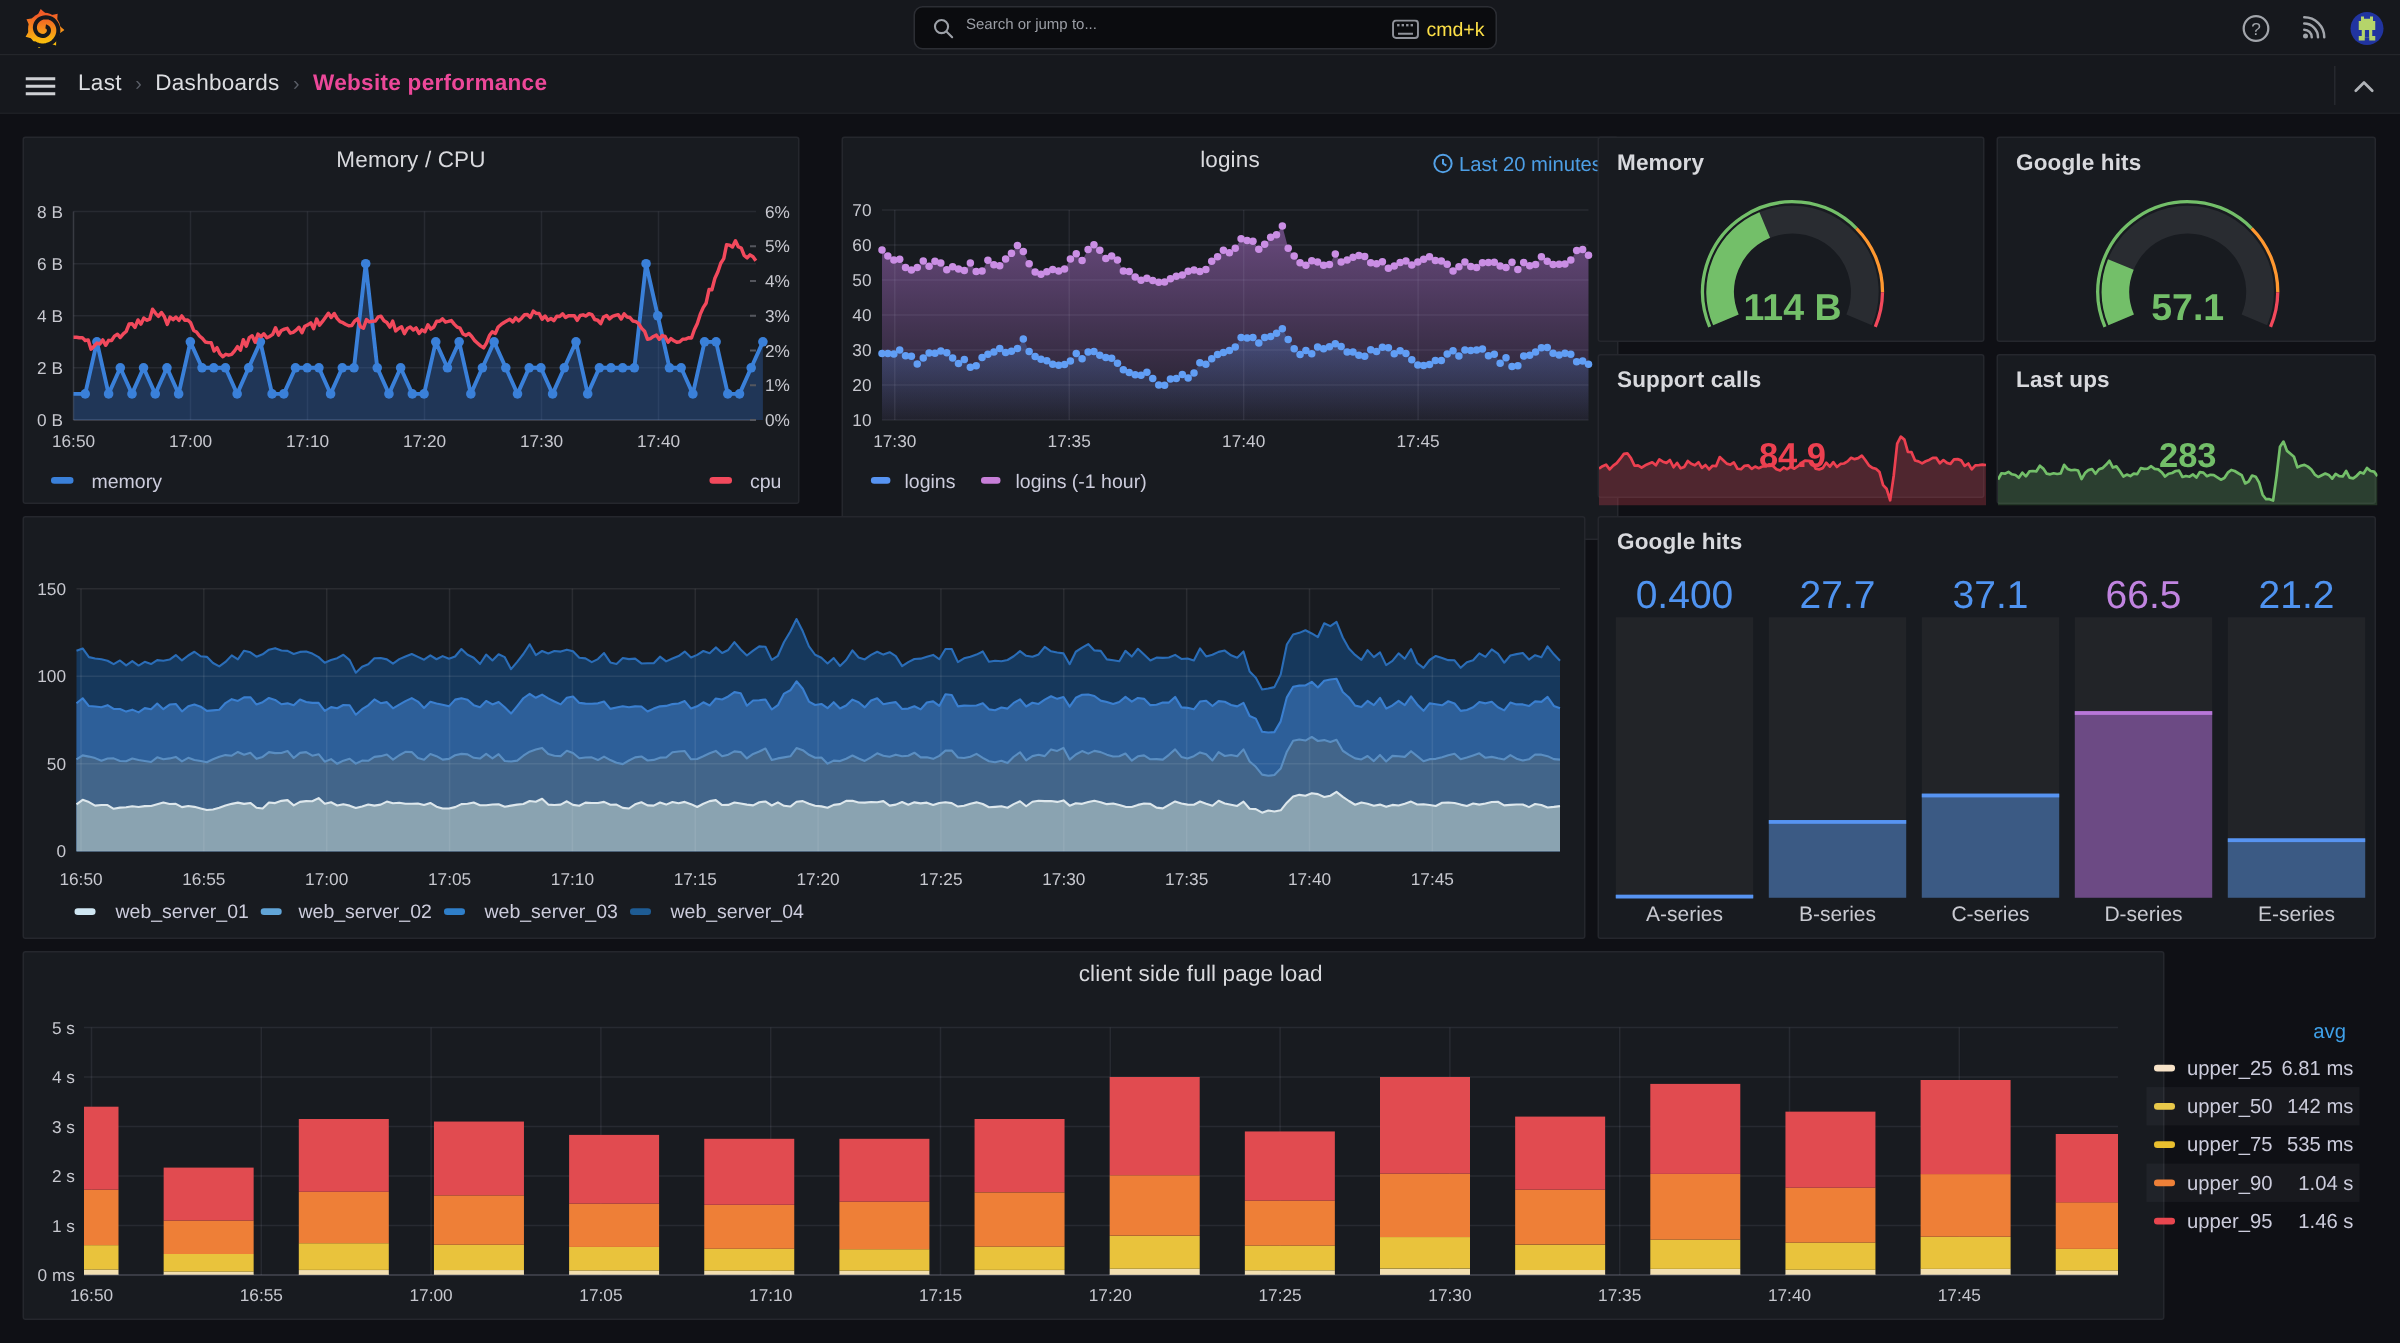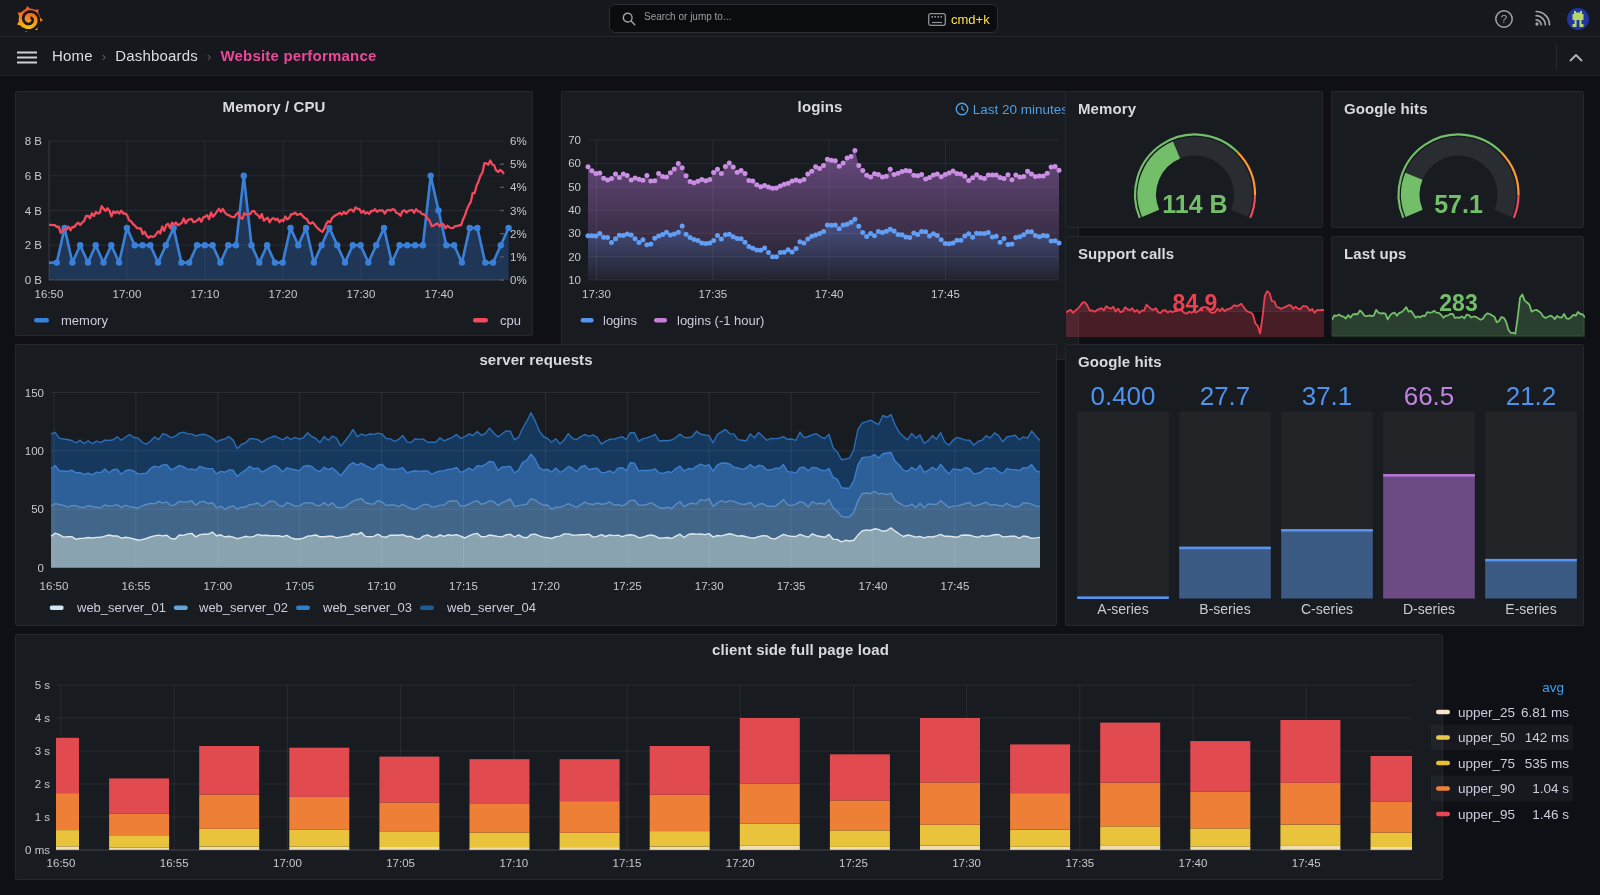--- a/index.html
+++ b/index.html
@@ -1,18 +1,18 @@
 <!DOCTYPE html>
 <html><head><meta charset="utf-8"><title>Website performance - Dashboards - Grafana</title><style>
 *{margin:0;padding:0;box-sizing:border-box}
 html,body{width:1600px;height:895px;background:#0f1015;font-family:"Liberation Sans",sans-serif;overflow:hidden;position:relative}
 .topbar{position:absolute;left:0;top:0;width:1600px;height:37px;background:#16181d;border-bottom:1px solid #24262b}
 .crumbbar{position:absolute;left:0;top:37px;width:1600px;height:39px;background:#16181d;border-bottom:1px solid #1d1f24}
 .panel{position:absolute;background:#181b20;border:1px solid #25272d;border-radius:2px}
-.ptitle{position:absolute;top:6px;left:0;width:100%;text-align:center;font-size:15px;font-weight:bold;color:#d8d9dd;letter-spacing:.1px}
+.ptitle{position:absolute;top:6px;left:0;width:100%;text-align:center;font-size:15px;font-weight:normal;color:#d8d9dd;letter-spacing:.1px}
 .ptitleL{position:absolute;top:8px;left:12px;font-size:15px;font-weight:bold;color:#d8d9dd;letter-spacing:.1px}
 svg{position:absolute;left:0;top:0}
 .crumb{color:#dcdde1;font-size:15px;letter-spacing:.2px}
 .crumbsep{color:#595d66;font-size:13px;padding:0 9px}
 </style></head><body>
 
 <div class="topbar"></div>
 <div class="crumbbar"></div>
 <svg width="27" height="27" viewBox="0 0 100 100" style="left:16px;top:5px">
 <defs>
@@ -60,21 +60,21 @@
     <rect x="10.6" y="13" width="2.8" height="5" fill="#2134a0"></rect>
   </svg>
 <svg width="20" height="13" viewBox="0 0 20 13" style="left:17px;top:51px">
     <g stroke="#cfd0d4" stroke-width="2">
       <line x1="0" y1="1.5" x2="20" y2="1.5"></line>
       <line x1="0" y1="6.5" x2="20" y2="6.5"></line>
       <line x1="0" y1="11.5" x2="20" y2="11.5"></line>
     </g>
   </svg>
 <div style="position:absolute;left:52px;top:47px">
-<span class="crumb">Home</span><span class="crumbsep">›</span><span class="crumb">Dashboards</span><span class="crumbsep">›</span><span class="crumb" style="color:#ec4899;font-weight:bold">Website performance</span>
+<span class="crumb">Last</span><span class="crumbsep">›</span><span class="crumb">Dashboards</span><span class="crumbsep">›</span><span class="crumb" style="color:#ec4899;font-weight:bold">Website performance</span>
 </div>
 <div style="position:absolute;left:1556px;top:44px;width:1px;height:26px;background:#26282e"></div>
 <svg width="16" height="16" viewBox="0 0 16 16" style="left:1568px;top:50px">
     <path d="M2.5 10.5 L8 5 L13.5 10.5" fill="none" stroke="#b0b3b8" stroke-width="1.8" stroke-linecap="round" stroke-linejoin="round"></path>
   </svg>
 <div class="panel" style="left:15px;top:91px;width:518px;height:245px">
     <div class="ptitle">Memory / CPU</div>
     <svg width="518" height="245" viewBox="0 0 518 245">
       <g stroke="rgba(204,204,220,0.09)" stroke-width="1">
         <line x1="33" y1="49" x2="488" y2="49"></line>
@@ -500,38 +500,37 @@
     <div class="ptitleL">Google hits</div>
     <svg width="253" height="137" viewBox="0 0 253 137">
       <path d="M82.1 121.3 A48.2 48.2 0 1 1 170.9 121.3" fill="none" stroke="#292c31" stroke-width="18.5"></path>
       <path d="M82.1 121.3 A48.2 48.2 0 0 1 81.9 84.3" fill="none" stroke="#73bf69" stroke-width="18.5"></path>
       <path d="M71.3 125.9 A60 60 0 0 1 169.1 60.2" fill="none" stroke="#73bf69" stroke-width="2.2"></path>
       <path d="M169.1 60.2 A60 60 0 0 1 186.5 102.9" fill="none" stroke="#ff9830" stroke-width="2.2"></path>
       <path d="M186.5 102.9 A60 60 0 0 1 181.7 125.9" fill="none" stroke="#f2495c" stroke-width="2.2"></path>
       <text x="126.5" y="121" text-anchor="middle" font-size="25" font-weight="bold" fill="#73bf69">57.1</text>
     </svg>
   </div>
-<div class="panel" style="left:1065px;top:236px;width:258px;height:76px">
+<div class="panel" style="left:1065px;top:236px;width:258px;height:96px">
     <div class="ptitleL">Support calls</div>
     <svg width="258" height="100" viewBox="0 0 258 100">
       <path d="M0 100L0 75.4L2.4 73.8L4.7 72.8L7.1 75.9L9.5 73.4L11.8 71.7L14.2 68.8L16.6 65.6L18.9 65.2L21.3 68.4L23.7 73.5L26 73.3L28.4 74.8L30.8 73.2L33.1 72.2L35.5 71.2L37.9 73.2L40.2 69.3L42.6 70.8L45 71.6L47.3 69.7L49.7 74.5L52.1 71.6L54.4 75.2L56.8 74.3L59.2 70.3L61.5 72.2L63.9 73.2L66.3 71.1L68.6 74.9L71 73L73.4 75.9L75.7 73.5L78.1 73.7L80.5 67.7L82.8 69.8L85.2 72.1L87.6 72.8L89.9 71.3L92.3 75.5L94.7 75.8L97 73.5L99.4 73.2L101.8 75.6L104.1 74L106.5 75.1L108.9 74L111.2 74L113.6 72.5L116 73.6L118.3 75.8L120.7 76.7L123.1 74.6L125.4 75.8L127.8 74.2L130.2 75.5L132.6 73.8L134.9 71.6L137.3 70.1L139.7 70.2L142 70.6L144.4 75.4L146.8 75.9L149.1 75.1L151.5 71.5L153.9 74.1L156.2 71.1L158.6 74.3L161 72.3L163.3 72L165.7 70.6L168.1 68.2L170.4 69.1L172.8 68.4L175.2 66.7L177.5 69.7L179.9 73.2L182.3 74.9L184.6 75.5L187 77.7L189.4 86.4L191.7 88.8L194.1 96.5L196.5 80L198.8 58.8L201.2 54.1L203.6 56.1L205.9 64.2L208.3 64.4L210.7 70L213 70.6L215.4 71.9L217.8 70.5L220.1 69.6L222.5 68.2L224.9 68.3L227.2 71.9L229.6 69.7L232 71.6L234.3 72.3L236.7 69.2L239.1 69.1L241.4 69.9L243.8 73.6L246.2 72L248.5 75.9L250.9 73.2L253.3 73.1L255.6 72.8L258 73L258 100Z" fill="rgba(242,73,92,0.25)"></path>
       <path d="M0 75.4L2.4 73.8L4.7 72.8L7.1 75.9L9.5 73.4L11.8 71.7L14.2 68.8L16.6 65.6L18.9 65.2L21.3 68.4L23.7 73.5L26 73.3L28.4 74.8L30.8 73.2L33.1 72.2L35.5 71.2L37.9 73.2L40.2 69.3L42.6 70.8L45 71.6L47.3 69.7L49.7 74.5L52.1 71.6L54.4 75.2L56.8 74.3L59.2 70.3L61.5 72.2L63.9 73.2L66.3 71.1L68.6 74.9L71 73L73.4 75.9L75.7 73.5L78.1 73.7L80.5 67.7L82.8 69.8L85.2 72.1L87.6 72.8L89.9 71.3L92.3 75.5L94.7 75.8L97 73.5L99.4 73.2L101.8 75.6L104.1 74L106.5 75.1L108.9 74L111.2 74L113.6 72.5L116 73.6L118.3 75.8L120.7 76.7L123.1 74.6L125.4 75.8L127.8 74.2L130.2 75.5L132.6 73.8L134.9 71.6L137.3 70.1L139.7 70.2L142 70.6L144.4 75.4L146.8 75.9L149.1 75.1L151.5 71.5L153.9 74.1L156.2 71.1L158.6 74.3L161 72.3L163.3 72L165.7 70.6L168.1 68.2L170.4 69.1L172.8 68.4L175.2 66.7L177.5 69.7L179.9 73.2L182.3 74.9L184.6 75.5L187 77.7L189.4 86.4L191.7 88.8L194.1 96.5L196.5 80L198.8 58.8L201.2 54.1L203.6 56.1L205.9 64.2L208.3 64.4L210.7 70L213 70.6L215.4 71.9L217.8 70.5L220.1 69.6L222.5 68.2L224.9 68.3L227.2 71.9L229.6 69.7L232 71.6L234.3 72.3L236.7 69.2L239.1 69.1L241.4 69.9L243.8 73.6L246.2 72L248.5 75.9L250.9 73.2L253.3 73.1L255.6 72.8L258 73" fill="none" stroke="#ec4050" stroke-width="1.8" stroke-linejoin="round"></path>
       <text x="129" y="74" text-anchor="middle" font-size="23" font-weight="bold" fill="#ec4050">84.9</text>
     </svg>
   </div>
 <div class="panel" style="left:1331px;top:236px;width:253px;height:100px">
     <div class="ptitleL">Last ups</div>
     <svg width="253" height="100" viewBox="0 0 253 100">
       <path d="M0 100L0 82.7L2.3 78.5L4.6 78.8L7 77.6L9.3 79.2L11.6 79.7L13.9 81.5L16.2 78.1L18.6 80.6L20.9 77.3L23.2 77L25.5 77.3L27.9 73.5L30.2 75.4L32.5 78.8L34.8 79.2L37.1 78.5L39.5 79L41.8 78.6L44.1 72.9L46.4 75.6L48.7 76.5L51.1 76.2L53.4 76.7L55.7 82.4L58 78.4L60.3 76.4L62.7 75.7L65 78.8L67.3 75.8L69.6 75.1L72 72.9L74.3 70.2L76.6 74.7L78.9 73.9L81.2 77L83.6 80.7L85.9 79.4L88.2 80.4L90.5 78.7L92.8 79.1L95.2 75.1L97.5 75.6L99.8 75.4L102.1 73.8L104.4 75.6L106.8 75.9L109.1 77.8L111.4 80.7L113.7 78.8L116.1 78.3L118.4 77L120.7 76.8L123 81L125.3 80.3L127.7 80.8L130 79.3L132.3 81.4L134.6 77.7L136.9 78.1L139.3 80.5L141.6 79.5L143.9 79.8L146.2 81.2L148.6 82.8L150.9 81.7L153.2 78.1L155.5 76.3L157.8 77L160.2 78.5L162.5 79.8L164.8 85.3L167.1 84L169.4 80L171.8 80.8L174.1 84.8L176.4 92.8L178.7 95.8L181 95.8L183.4 96.7L185.7 80.3L188 60.8L190.3 57.4L192.7 63.6L195 65.5L197.3 67.5L199.6 74.6L201.9 73.5L204.3 72.9L206.6 74.1L208.9 76L211.2 79.4L213.5 81L215.9 79.8L218.2 78.7L220.5 79.6L222.8 82.1L225.1 78.9L227.5 80.4L229.8 80.6L232.1 77L234.4 81.4L236.8 81.9L239.1 80.2L241.4 77.8L243.7 78.7L246 75L248.4 77L250.7 77.4L253 80.4L253 100Z" fill="rgba(115,191,105,0.22)"></path>
       <path d="M0 82.7L2.3 78.5L4.6 78.8L7 77.6L9.3 79.2L11.6 79.7L13.9 81.5L16.2 78.1L18.6 80.6L20.9 77.3L23.2 77L25.5 77.3L27.9 73.5L30.2 75.4L32.5 78.8L34.8 79.2L37.1 78.5L39.5 79L41.8 78.6L44.1 72.9L46.4 75.6L48.7 76.5L51.1 76.2L53.4 76.7L55.7 82.4L58 78.4L60.3 76.4L62.7 75.7L65 78.8L67.3 75.8L69.6 75.1L72 72.9L74.3 70.2L76.6 74.7L78.9 73.9L81.2 77L83.6 80.7L85.9 79.4L88.2 80.4L90.5 78.7L92.8 79.1L95.2 75.1L97.5 75.6L99.8 75.4L102.1 73.8L104.4 75.6L106.8 75.9L109.1 77.8L111.4 80.7L113.7 78.8L116.1 78.3L118.4 77L120.7 76.8L123 81L125.3 80.3L127.7 80.8L130 79.3L132.3 81.4L134.6 77.7L136.9 78.1L139.3 80.5L141.6 79.5L143.9 79.8L146.2 81.2L148.6 82.8L150.9 81.7L153.2 78.1L155.5 76.3L157.8 77L160.2 78.5L162.5 79.8L164.8 85.3L167.1 84L169.4 80L171.8 80.8L174.1 84.8L176.4 92.8L178.7 95.8L181 95.8L183.4 96.7L185.7 80.3L188 60.8L190.3 57.4L192.7 63.6L195 65.5L197.3 67.5L199.6 74.6L201.9 73.5L204.3 72.9L206.6 74.1L208.9 76L211.2 79.4L213.5 81L215.9 79.8L218.2 78.7L220.5 79.6L222.8 82.1L225.1 78.9L227.5 80.4L229.8 80.6L232.1 77L234.4 81.4L236.8 81.9L239.1 80.2L241.4 77.8L243.7 78.7L246 75L248.4 77L250.7 77.4L253 80.4" fill="none" stroke="#73bf69" stroke-width="1.8" stroke-linejoin="round"></path>
       <text x="126.5" y="74" text-anchor="middle" font-size="23" font-weight="bold" fill="#73bf69">283</text>
     </svg>
   </div>
 <div class="panel" style="left:15px;top:344px;width:1042px;height:282px">
-    <div class="ptitle">server requests</div>
     <svg width="1042" height="282" viewBox="0 0 1042 282">
       <path d="M35 222.5L35 88.9L39.1 87.3L43.3 93.1L47.4 94L51.6 94.5L55.7 95.5L59.8 97.8L64 95.3L68.1 98.6L72.2 95.7L76.4 98.7L80.5 96.2L84.7 97.7L88.8 95.1L92.9 95.5L97.1 94.7L101.2 91.7L105.3 95.3L109.5 92L113.6 89.5L117.8 92.5L121.9 92.9L126 97L130.2 99.3L134.3 96.3L138.5 91.9L142.6 94.6L146.7 88.8L150.9 89.9L155 92.8L159.1 91.2L163.3 88.1L167.4 87.1L171.6 88.7L175.7 88.9L179.8 91L184 89.6L188.1 89.3L192.2 90.7L196.4 93.1L200.5 96.8L204.7 95L208.8 93.8L212.9 91.5L217.1 95.1L221.2 103.5L225.4 99.5L229.5 97.9L233.6 93.8L237.8 93.7L241.9 94.6L246 97.4L250.2 94.4L254.3 92.7L258.5 91L262.6 92.9L266.7 94.8L270.9 91.9L275 94.5L279.1 92.4L283.3 94.2L287.4 92.7L291.6 87.7L295.7 91.5L299.8 93.5L304 97.7L308.1 91.4L312.3 95.3L316.4 91.2L320.5 93.1L324.7 101.1L328.8 96.2L332.9 91L337.1 84.5L341.2 91.7L345.4 89L349.5 90.7L353.6 89L357.8 89.4L361.9 88.1L366 89.1L370.2 93.5L374.3 93.9L378.5 96.4L382.6 94.4L386.7 90.4L390.9 96.6L395 97.6L399.2 93.7L403.3 94.4L407.4 94.1L411.6 97.3L415.7 97.2L419.8 97.2L424 92.8L428.1 95.9L432.3 94L436.4 92.4L440.5 89.4L444.7 93.3L448.8 91.6L452.9 89L457.1 90.5L461.2 86.6L465.4 90.3L469.5 88.3L473.6 83.1L477.8 88L481.9 92L486.1 88.8L490.2 85.9L494.3 86.2L498.5 94.9L502.6 92.2L506.7 83L510.9 76L515 67.7L519.2 75.9L523.3 85.9L527.4 91.5L531.6 93.5L535.7 97.3L539.8 93.7L544 99L548.1 95L552.3 88.6L556.4 93.3L560.5 94.6L564.7 91.6L568.8 89.5L572.9 91.4L577.1 89.8L581.2 92.4L585.4 99.1L589.5 96.4L593.6 94.3L597.8 94.1L601.9 92.9L606.1 91.6L610.2 94.5L614.3 87.7L618.5 87.7L622.6 96.4L626.7 93.9L630.9 92.9L635 91.4L639.2 89.3L643.3 96.2L647.4 95.5L651.6 95.8L655.7 95L659.8 92.5L664 89.1L668.1 92.2L672.3 92.8L676.4 91.3L680.5 86.3L684.7 89.2L688.8 90L693 90.6L697.1 97.8L701.2 89.5L705.4 86.8L709.5 84.4L713.6 88.6L717.8 88.9L721.9 94.6L726.1 95.2L730.2 95.8L734.3 88.9L738.5 92.7L742.6 87.5L746.7 91.3L750.9 95.3L755 93.4L759.2 93.6L763.3 93.3L767.4 91.6L771.6 94.3L775.7 94L779.9 95.3L784 87.3L788.1 92.6L792.3 91.5L796.4 89.6L800.5 88.7L804.7 91.9L808.8 93.5L813 89.3L817.1 102.7L821.2 106.9L825.4 114.7L829.5 114L833.6 113.1L837.8 104.7L841.9 84.7L846.1 78L850.2 76.9L854.3 75.2L858.5 77.3L862.6 79.7L866.8 70.5L870.9 72.4L875 69.6L879.2 80L883.3 87.4L887.4 91.6L891.6 94.9L895.7 88.4L899.9 93.1L904 89.9L908.1 98.4L912.3 95.6L916.4 90.6L920.5 94.2L924.7 87.7L928.8 97L933 100.3L937.1 95L941.2 92.3L945.4 93.7L949.5 95.1L953.7 95.2L957.8 100.2L961.9 96.5L966.1 95.2L970.2 90.6L974.3 92.9L978.5 87.9L982.6 90.7L986.8 96.8L990.9 92L995 91.1L999.2 90.3L1003.3 94.7L1007.4 91.8L1011.6 93.2L1015.7 85.9L1019.9 91.2L1024 95.5L1024 222.5Z" fill="#16385c"></path>
       <path d="M35 222.5L35 123.8L39.1 120.5L43.3 125.7L47.4 126L51.6 126.5L55.7 125.1L59.8 127.6L64 127.7L68.1 129.4L72.2 128.1L76.4 129.9L80.5 127.1L84.7 127.8L88.8 124L92.9 127.8L97.1 124.7L101.2 124.3L105.3 129.3L109.5 125.8L113.6 124.7L117.8 126.1L121.9 128.9L126 128.6L130.2 128.2L134.3 123.7L138.5 121.1L142.6 122.3L146.7 119.9L150.9 119.8L155 124.7L159.1 123.1L163.3 120.3L167.4 121.6L171.6 124.5L175.7 123.9L179.8 125.2L184 121.3L188.1 123L192.2 123.6L196.4 123.6L200.5 128.9L204.7 126.4L208.8 127.2L212.9 125L217.1 125.2L221.2 131.5L225.4 127.8L229.5 125.2L233.6 121.3L237.8 123.8L241.9 123.1L246 127.2L250.2 124.8L254.3 122.4L258.5 120.4L262.6 122.7L266.7 127L270.9 122.8L275 124L279.1 124.8L283.3 125.9L287.4 121.4L291.6 120.5L295.7 121.5L299.8 125.1L304 126.5L308.1 122.3L312.3 124.6L316.4 123L320.5 126.5L324.7 130.7L328.8 125.7L332.9 120.5L337.1 117.6L341.2 120.2L345.4 118.1L349.5 120.6L353.6 122.7L357.8 124.6L361.9 120.2L366 119.3L370.2 123.6L374.3 124.1L378.5 124.2L382.6 123.9L386.7 122.7L390.9 127.6L395 126.7L399.2 125.8L403.3 126.5L407.4 125.9L411.6 126L415.7 129.3L419.8 127.4L424 125.9L428.1 125.6L432.3 124.4L436.4 124L440.5 122.4L444.7 127.4L448.8 125.9L452.9 123.2L457.1 125.3L461.2 120.7L465.4 121.3L469.5 119.3L473.6 116.4L477.8 117.2L481.9 125.5L486.1 122L490.2 121.8L494.3 121.3L498.5 128L502.6 125.1L506.7 117.4L510.9 115.2L515 109.2L519.2 114.2L523.3 122.7L527.4 125L531.6 124.3L535.7 127.1L539.8 123.1L544 127.3L548.1 125.3L552.3 121.4L556.4 123.2L560.5 126.6L564.7 122L568.8 120.5L572.9 124.5L577.1 123.7L581.2 123.1L585.4 127.7L589.5 127.4L593.6 125.8L597.8 127.9L601.9 123.3L606.1 122.6L610.2 125.6L614.3 117.8L618.5 118.3L622.6 125.9L626.7 125.4L630.9 125.5L635 125.3L639.2 123.9L643.3 127.9L647.4 128.5L651.6 126.7L655.7 127.4L659.8 123.6L664 121.2L668.1 126L672.3 123.5L676.4 124.3L680.5 121.4L684.7 119.2L688.8 120.9L693 119.7L697.1 126.1L701.2 120.2L705.4 118.2L709.5 118L713.6 119L717.8 122.1L721.9 123L726.1 124.3L730.2 123L734.3 119.6L738.5 122.8L742.6 120.3L746.7 120.9L750.9 125.1L755 124.8L759.2 123.3L763.3 123.4L767.4 119.6L771.6 126.6L775.7 126.9L779.9 127.9L784 122.7L788.1 122.2L792.3 125.7L796.4 122.4L800.5 122.8L804.7 125L808.8 125.9L813 123.6L817.1 132.3L821.2 134.1L825.4 142.8L829.5 143.3L833.6 143.1L837.8 135.9L841.9 119.9L846.1 112.8L850.2 112.1L854.3 111.9L858.5 109.6L862.6 113.3L866.8 108.8L870.9 108L875 107.5L879.2 116.3L883.3 120L887.4 125.4L891.6 126.3L895.7 122.3L899.9 125.1L904 120.2L908.1 127.4L912.3 125.3L916.4 122.2L920.5 125.1L924.7 119.3L928.8 124.6L933 128.9L937.1 123.9L941.2 124.5L945.4 125.2L949.5 122.5L953.7 124L957.8 128.9L961.9 128.3L966.1 126.5L970.2 123L974.3 123.9L978.5 122.8L982.6 126.5L986.8 128.6L990.9 123.4L995 124.6L999.2 124.6L1003.3 125.7L1007.4 122.6L1011.6 122.9L1015.7 119.6L1019.9 125.6L1024 127.1L1024 222.5Z" fill="#2d5f99"></path>
       <path d="M35 222.5L35 161.2L39.1 158.6L43.3 159.4L47.4 160.4L51.6 162.2L55.7 160.7L59.8 160.6L64 162.3L68.1 162.5L72.2 160.7L76.4 161.7L80.5 162.3L84.7 163L88.8 159.9L92.9 161.2L97.1 160.6L101.2 159.6L105.3 162.6L109.5 160.2L113.6 161.7L117.8 162.3L121.9 163.2L126 161.2L130.2 159.5L134.3 158.4L138.5 158.8L142.6 156.3L146.7 158.2L150.9 156.9L155 160.9L159.1 159.6L163.3 156.4L167.4 157.1L171.6 157L175.7 155.7L179.8 160.3L184 156.9L188.1 156.4L192.2 158.8L196.4 157.8L200.5 162.8L204.7 161.1L208.8 164.2L212.9 162.1L217.1 160.8L221.2 164.1L225.4 162.1L229.5 162.2L233.6 159.6L237.8 159.1L241.9 158L246 161.4L250.2 158.5L254.3 156.2L258.5 156.4L262.6 160.4L266.7 161.5L270.9 157.7L275 159.1L279.1 161.4L283.3 160.9L287.4 158.5L291.6 157.6L295.7 157.9L299.8 160.2L304 160.7L308.1 157.6L312.3 160.6L316.4 157.8L320.5 162.3L324.7 162.7L328.8 162.1L332.9 158.8L337.1 156.1L341.2 154.7L345.4 153.6L349.5 157.7L353.6 158.8L357.8 159.1L361.9 155.5L366 157L370.2 160.5L374.3 160L378.5 159.9L382.6 161.7L386.7 159.4L390.9 161.7L395 163.5L399.2 164.4L403.3 162L407.4 159.9L411.6 159.3L415.7 162L419.8 161.6L424 160.1L428.1 160L432.3 156.5L436.4 156L440.5 155.7L444.7 161.2L448.8 161L452.9 159.2L457.1 157.2L461.2 155.6L465.4 159.2L469.5 158.1L473.6 155.9L477.8 156.4L481.9 160.6L486.1 157.6L490.2 156L494.3 154L498.5 161.7L502.6 160.6L506.7 159.9L510.9 159.2L515 153.7L519.2 155.1L523.3 158.2L527.4 160.2L531.6 160L535.7 164.1L539.8 162.1L544 162.4L548.1 160.8L552.3 158.7L556.4 160.7L560.5 162.3L564.7 159.9L568.8 157.2L572.9 158.8L577.1 159.5L581.2 158.1L585.4 159.2L589.5 158.8L593.6 156.8L597.8 159.9L601.9 159.8L606.1 160.9L610.2 158.9L614.3 155.4L618.5 155.3L622.6 160L626.7 160.3L630.9 159.5L635 157.6L639.2 160.2L643.3 162.5L647.4 163.2L651.6 162.2L655.7 163.7L659.8 159.5L664 156.5L668.1 161.9L672.3 159.1L676.4 158.2L680.5 159.1L684.7 154.6L688.8 155.6L693 153.6L697.1 161.4L701.2 158L705.4 155.7L709.5 157.4L713.6 155.6L717.8 156.4L721.9 158.1L726.1 159.3L730.2 159.2L734.3 157.3L738.5 162.1L742.6 159.2L746.7 158.6L750.9 161.2L755 161.1L759.2 161.4L763.3 158.2L767.4 154.6L771.6 159.6L775.7 160.6L779.9 159.1L784 156.6L788.1 157.9L792.3 162L796.4 156.4L800.5 159L804.7 158.3L808.8 159.2L813 154.6L817.1 162.7L821.2 166.2L825.4 171.4L829.5 172.2L833.6 171.7L837.8 167.4L841.9 156.1L846.1 148.8L850.2 148L854.3 148.7L858.5 146.3L862.6 149L866.8 148.4L870.9 149.7L875 148.2L879.2 155.5L883.3 158.2L887.4 160.6L891.6 161.3L895.7 159L899.9 162.4L904 158.3L908.1 162.7L912.3 158.9L916.4 159.2L920.5 159.6L924.7 155.8L928.8 159.1L933 162.5L937.1 161.1L941.2 160.9L945.4 159.9L949.5 158.5L953.7 157.5L957.8 161.2L961.9 160L966.1 158.6L970.2 157.2L974.3 160.2L978.5 159.6L982.6 160.5L986.8 161.3L990.9 158.4L995 160.8L999.2 162L1003.3 161.2L1007.4 158L1011.6 158.1L1015.7 159.1L1019.9 161.1L1024 161.4L1024 222.5Z" fill="#42658a"></path>
       <path d="M35 222.5L35 191.3L39.1 188.2L43.3 189.7L47.4 192.1L51.6 191.7L55.7 191.7L59.8 194.2L64 193.4L68.1 193.2L72.2 192.5L76.4 193L80.5 192.4L84.7 192.3L88.8 191.1L92.9 190L97.1 191L101.2 190.9L105.3 193.1L109.5 192.3L113.6 192.9L117.8 194L121.9 195L126 194.7L130.2 193.5L134.3 192L138.5 190.9L142.6 190.1L146.7 190.9L150.9 190.3L155 193.5L159.1 194L163.3 190L167.4 190.4L171.6 188.9L175.7 188.4L179.8 191.9L184 189.6L188.1 189.1L192.2 189.2L196.4 187.1L200.5 190.8L204.7 189.8L208.8 192L212.9 191.2L217.1 192.1L221.2 193.7L225.4 192.6L229.5 191.3L233.6 192.1L237.8 191.4L241.9 189.4L246 190.5L250.2 190.2L254.3 190.8L258.5 190.8L262.6 190.7L266.7 191.7L270.9 190.3L275 192.8L279.1 194L283.3 194L287.4 193.1L291.6 191.1L295.7 190.8L299.8 190L304 191.8L308.1 191.8L312.3 191.3L316.4 191.2L320.5 192.8L324.7 192.1L328.8 191.4L332.9 191L337.1 189L341.2 189.5L345.4 187.5L349.5 191.4L353.6 191.7L357.8 191.4L361.9 189.2L366 191.6L370.2 192.2L374.3 190.1L378.5 190.3L382.6 190.3L386.7 189.6L390.9 191.5L395 191.4L399.2 193.6L403.3 194L407.4 191.2L411.6 189.8L415.7 191.9L419.8 192.1L424 190L428.1 191.4L432.3 189.7L436.4 190.5L440.5 189.6L444.7 191.1L448.8 193L452.9 190.8L457.1 189.1L461.2 188.4L465.4 191.7L469.5 191.6L473.6 190L477.8 190.7L481.9 191.4L486.1 191.9L490.2 189.8L494.3 189.3L498.5 192L502.6 189.9L506.7 192.2L510.9 192.7L515 189.5L519.2 189.1L523.3 190.8L527.4 192.2L531.6 192.6L535.7 193.5L539.8 191.6L544 191.1L548.1 188.9L552.3 188.9L556.4 190L560.5 190.1L564.7 189.7L568.8 189.8L572.9 189.1L577.1 192.1L581.2 191.4L585.4 189.7L589.5 191.5L593.6 189.9L597.8 190.6L601.9 190.1L606.1 191.7L610.2 190.3L614.3 189.8L618.5 190.4L622.6 192.7L626.7 192.2L630.9 190.8L635 189.9L639.2 191L643.3 193.2L647.4 192.9L651.6 192.5L655.7 193.5L659.8 191.1L664 189.2L668.1 192.5L672.3 189.5L676.4 188.8L680.5 189.1L684.7 189L688.8 189.6L693 188.6L697.1 192.1L701.2 190.5L705.4 190.9L709.5 189.7L713.6 188.8L717.8 189.8L721.9 191.1L726.1 190.7L730.2 191.7L734.3 192.9L738.5 193L742.6 191.6L746.7 190.7L750.9 190.9L755 193.4L759.2 193.9L763.3 191.6L767.4 189.3L771.6 190.7L775.7 191.4L779.9 191.5L784 189.3L788.1 190.8L792.3 192.2L796.4 188.8L800.5 190.7L804.7 191.5L808.8 192.3L813 189.4L817.1 194.2L821.2 194.4L825.4 196.8L829.5 195.3L833.6 196L837.8 195.2L841.9 190.1L846.1 186L850.2 184.9L854.3 185.5L858.5 183.8L862.6 184.4L866.8 186.3L870.9 185.5L875 182.9L879.2 186.2L883.3 189L887.4 191.5L891.6 190L895.7 190.8L899.9 192.2L904 191.4L908.1 192.9L912.3 191.6L916.4 192L920.5 190.8L924.7 189.4L928.8 191.3L933 191.2L937.1 191.7L941.2 192.3L945.4 190.2L949.5 190L953.7 190.3L957.8 191.4L961.9 192.3L966.1 190.7L970.2 191.4L974.3 190.7L978.5 189.7L982.6 189.5L986.8 191.9L990.9 191.6L995 191.3L999.2 191.3L1003.3 193.1L1007.4 191L1011.6 191.7L1015.7 193.3L1019.9 192.9L1024 192.4L1024 222.5Z" fill="#8aa3b1"></path>
       <g stroke="rgba(255,255,255,0.08)" stroke-width="1">
         <line x1="35" y1="47.5" x2="1024" y2="47.5"></line>
         <line x1="35" y1="105.8" x2="1024" y2="105.8"></line>
         <line x1="35" y1="164.2" x2="1024" y2="164.2"></line>
         <line x1="35" y1="222.5" x2="1024" y2="222.5"></line>

